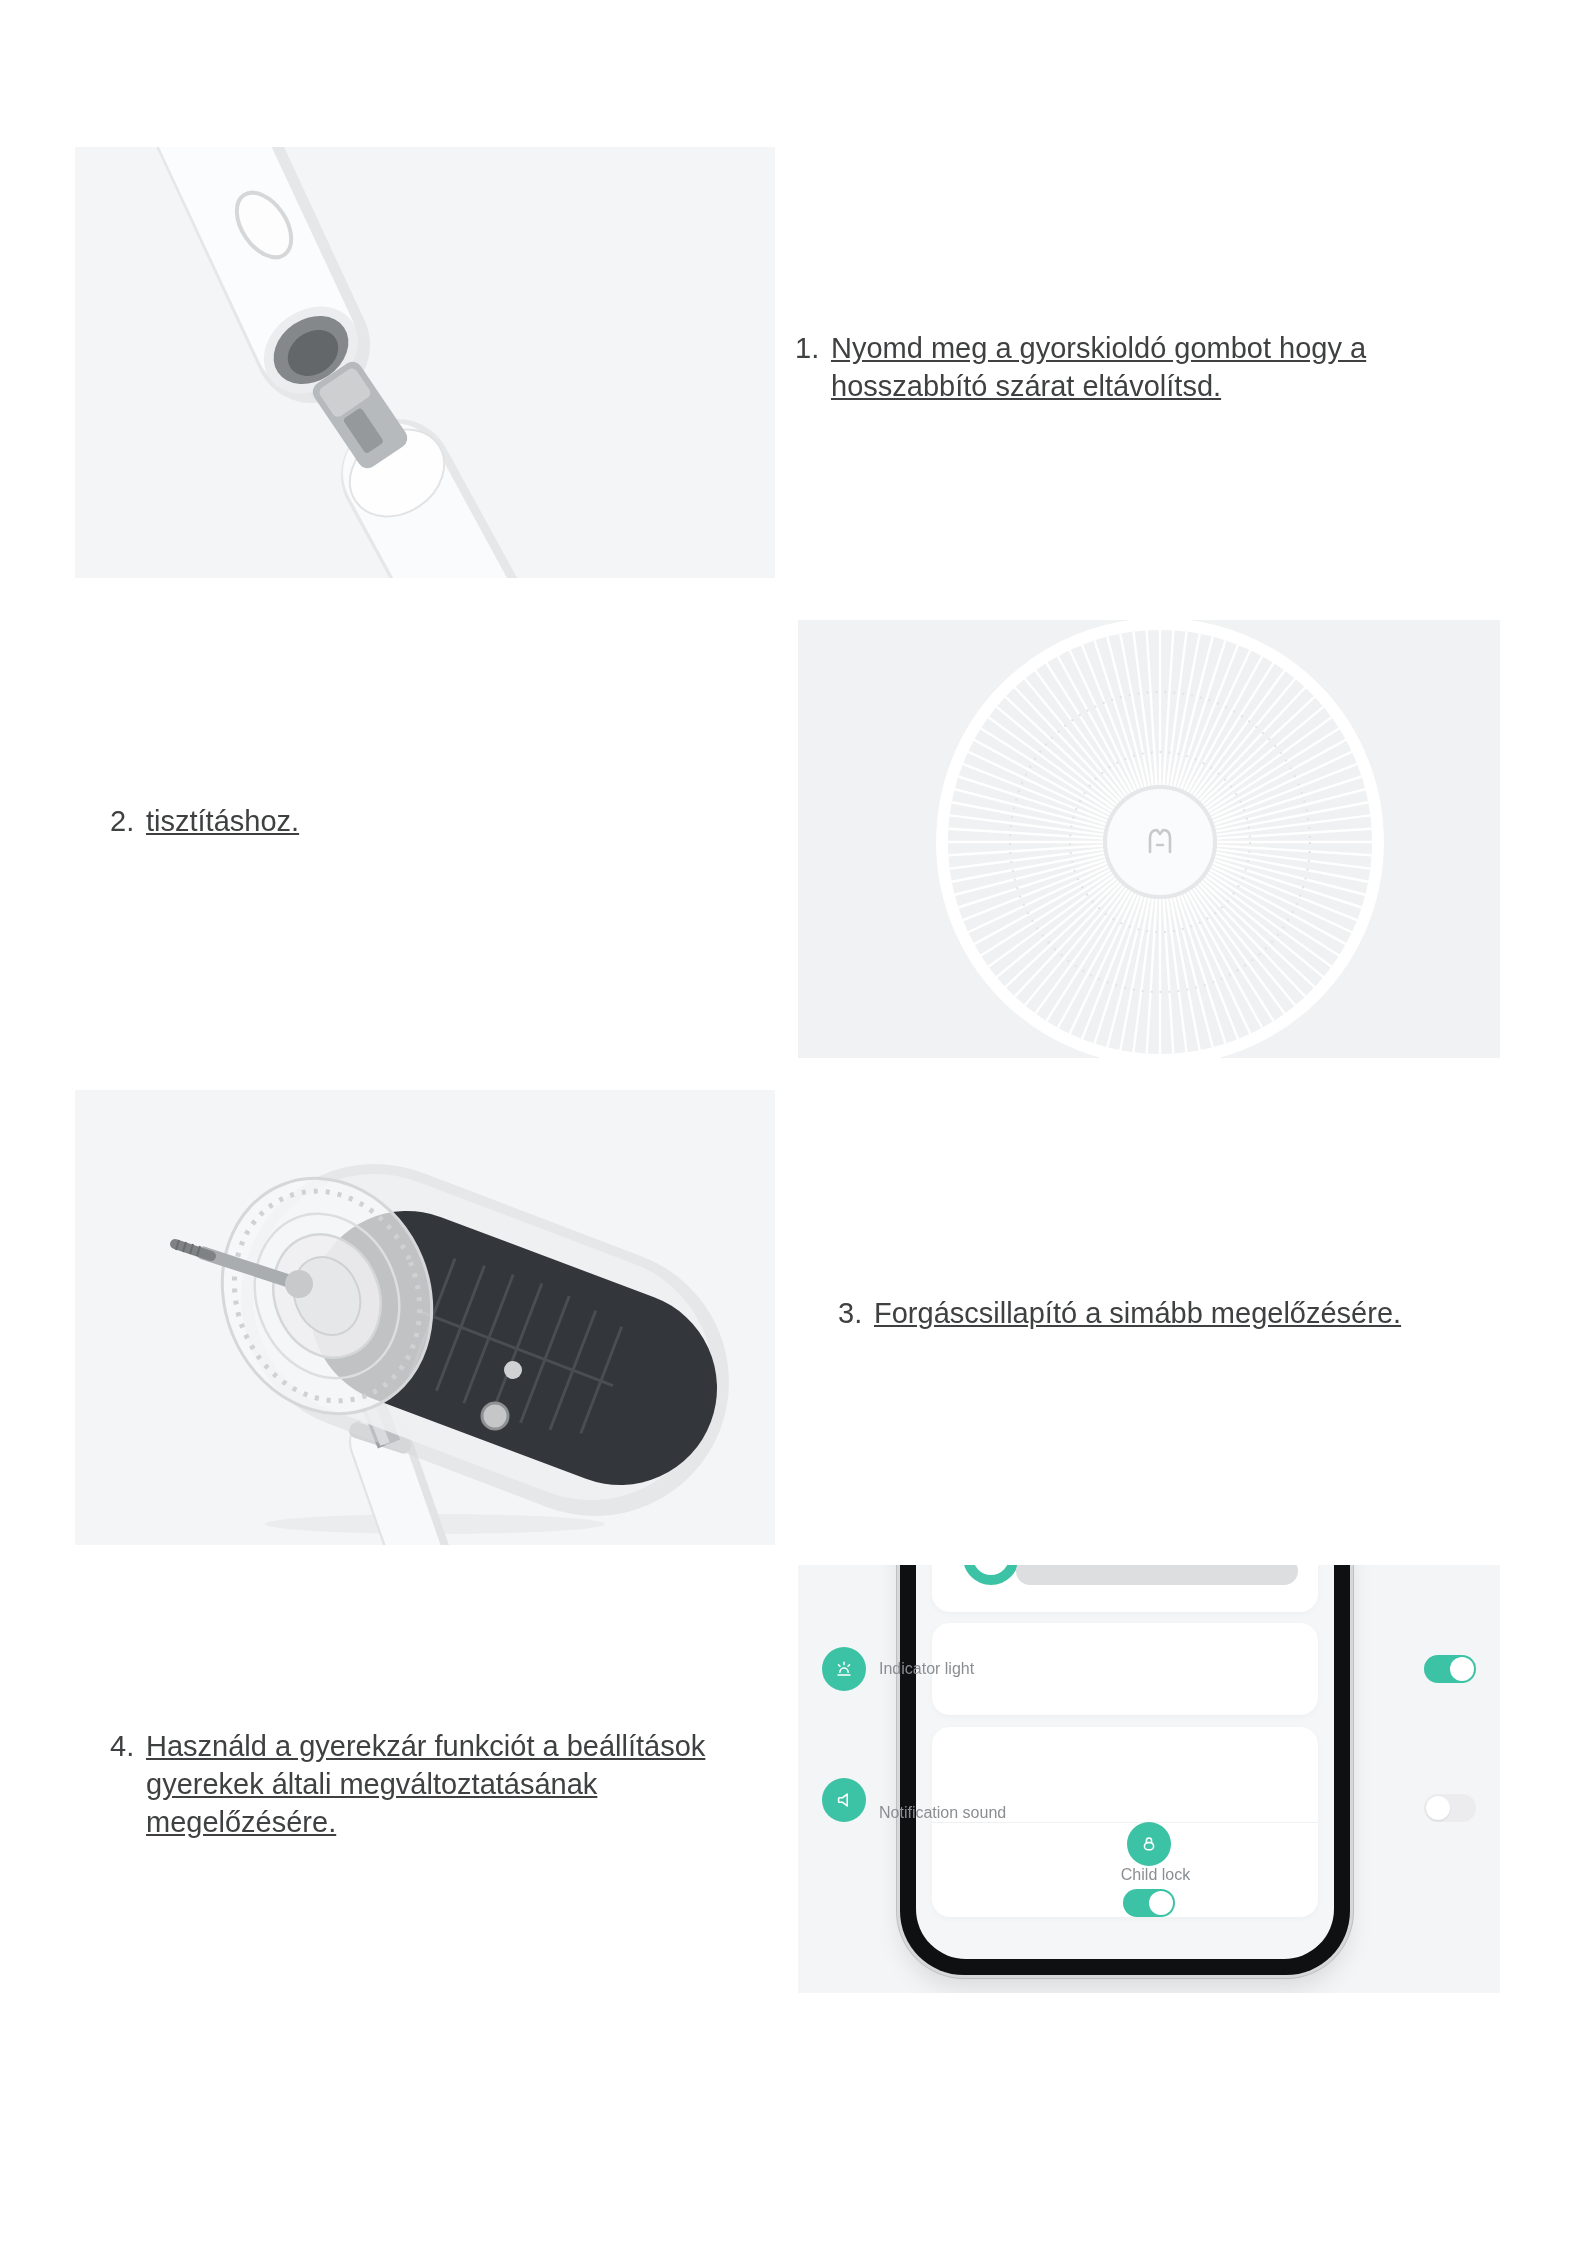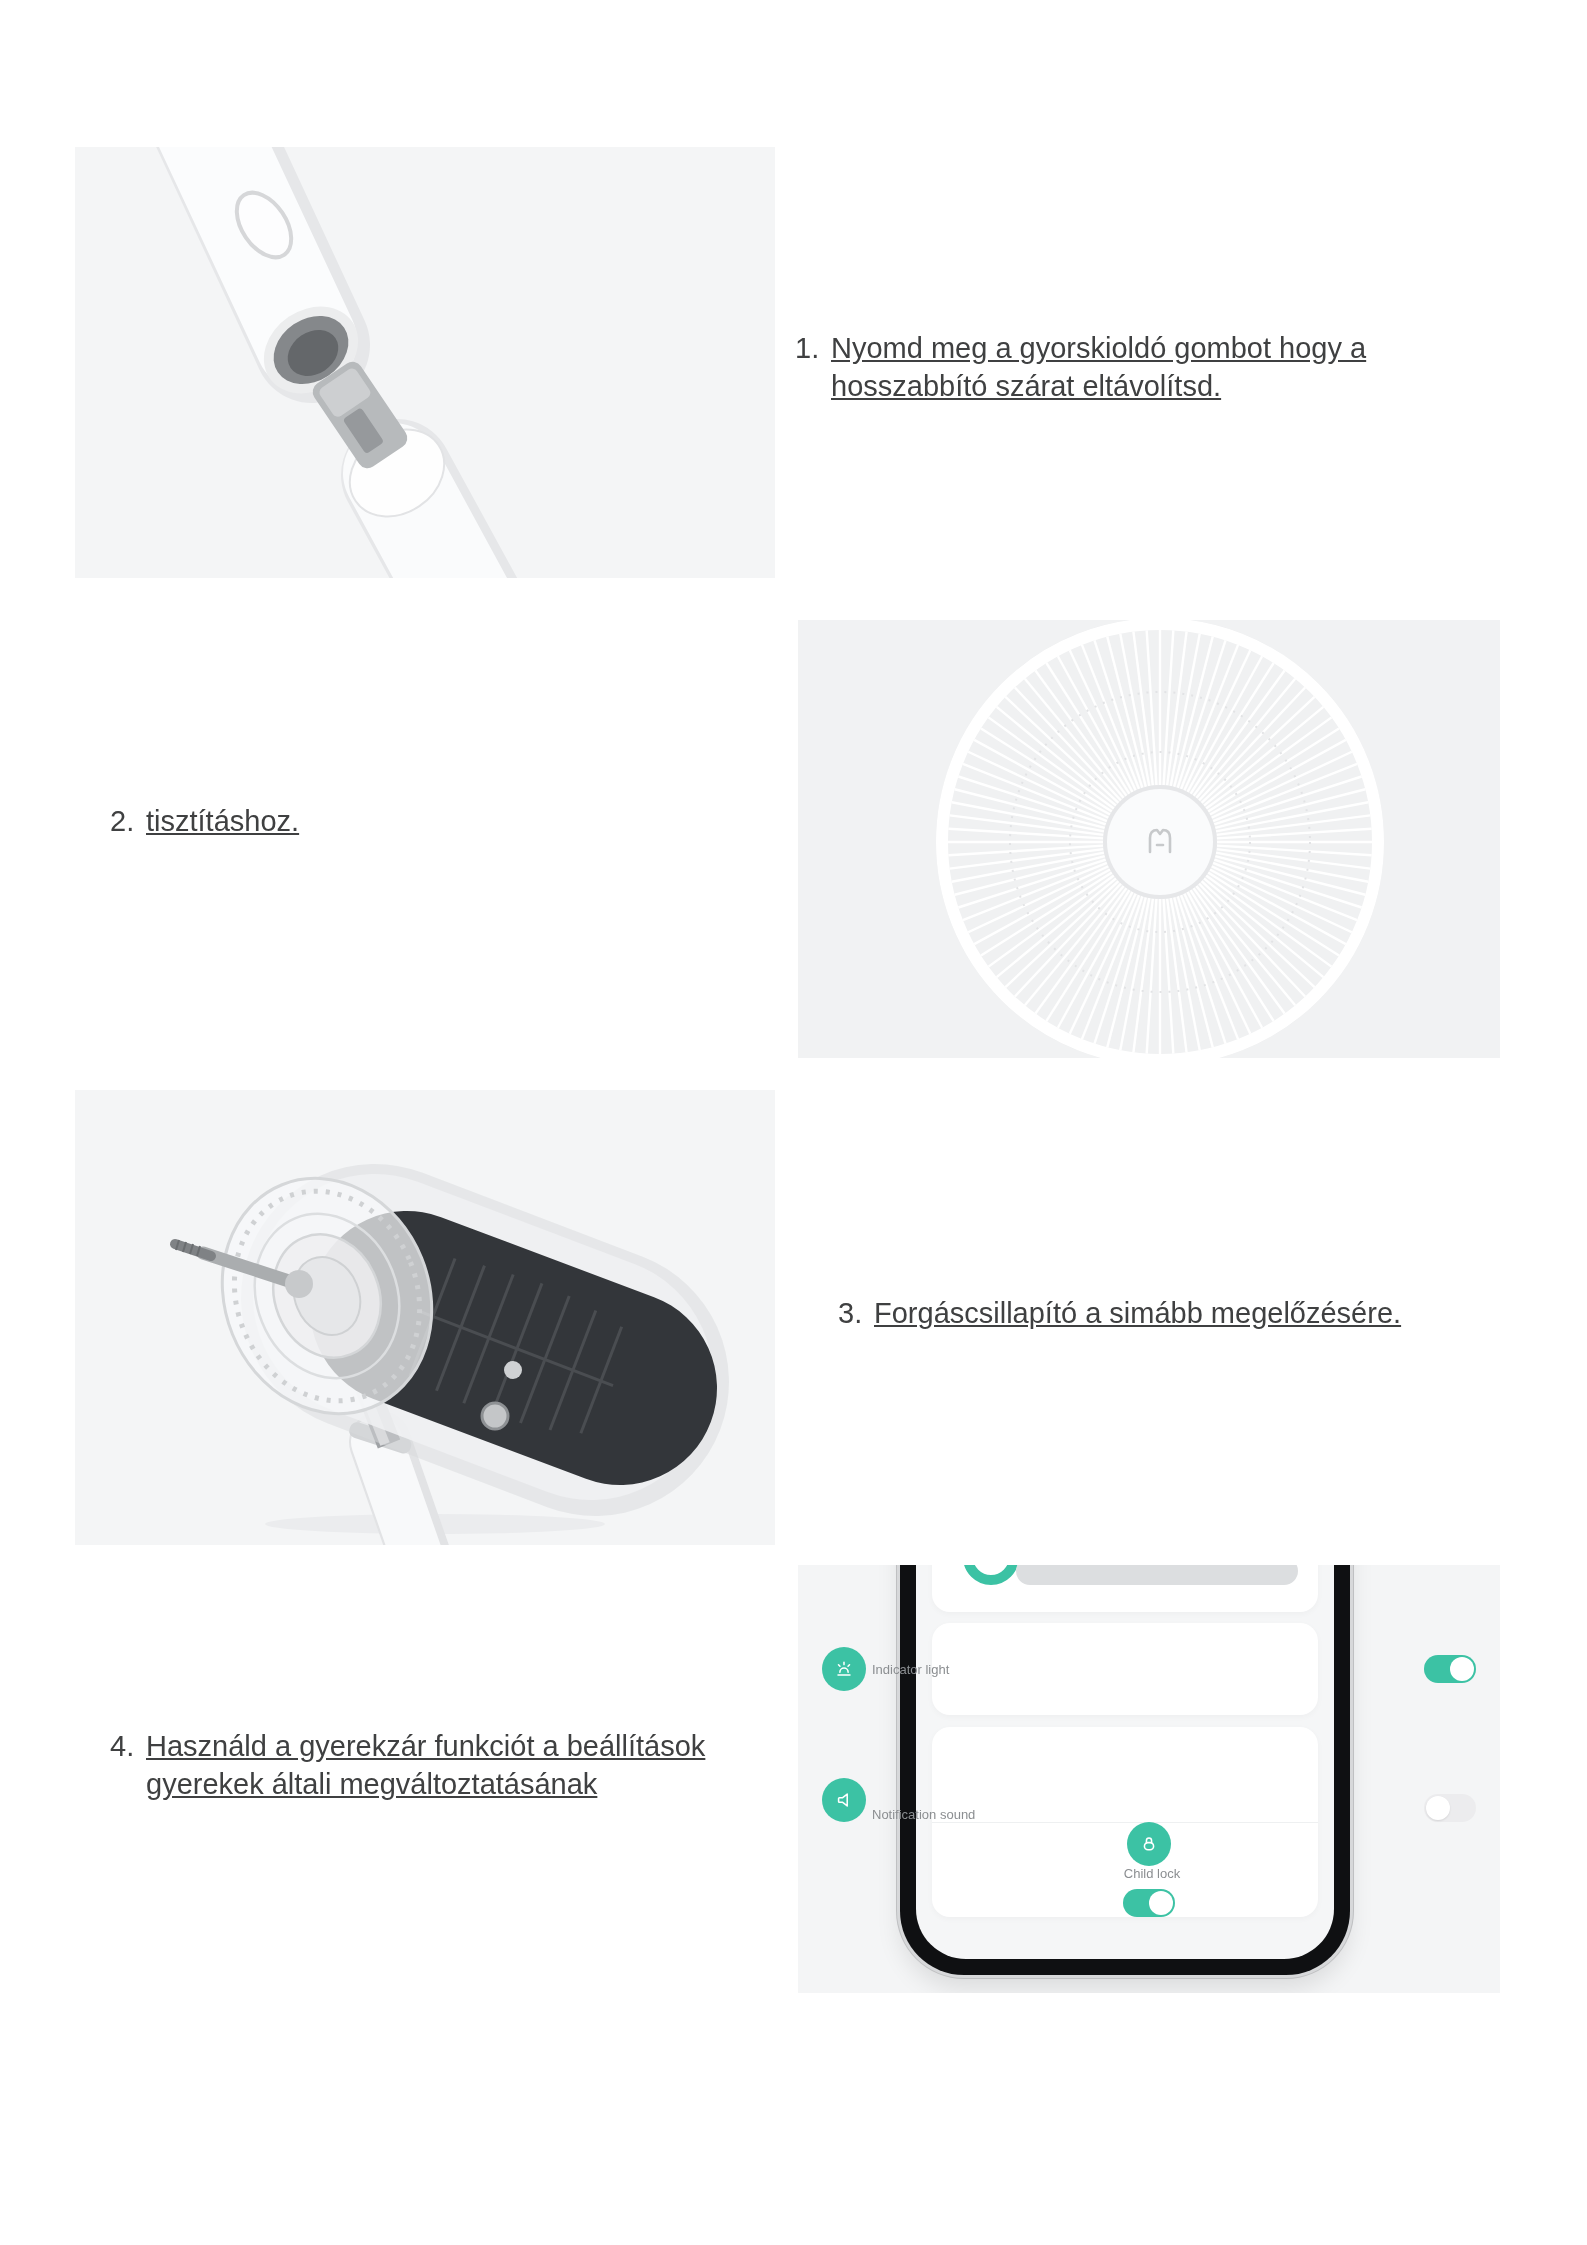--- a/index.html
+++ b/index.html
@@ -32,21 +32,21 @@
   .timer-ring{position:absolute;left:165px;top:-36px;width:56px;height:56px;border-radius:50%;
      border:10px solid var(--accent,#3cc2a4);background:#fff;box-sizing:border-box;}
   .slider-track{position:absolute;left:218px;top:-8px;width:282px;height:28px;border-radius:14px;background:#dcdee0;}
   .setting-row{position:absolute;left:0;right:0;display:flex;align-items:center;padding:0 24px;}
   #row-indicator{top:58px;height:92px;}
   #row-sound{top:162px;height:95px;align-items:flex-end;}
   #row-lock{top:257px;height:95px;flex-direction:column;}
   .card-divider{position:absolute;left:134px;top:257px;width:386px;height:1px;background:#eef0f1;}
   .setting-icon{width:44px;height:44px;border-radius:50%;background:var(--accent,#3cc2a4);flex:none;
      display:flex;align-items:center;justify-content:center;}
-  .setting-label{margin-left:6px;font-size:13px;color:var(--label,#8b8e91);flex:1 1 auto;}
+  .setting-label{margin-left:13px;font-size:16px;color:var(--label,#8b8e91);flex:1 1 auto;}
   .toggle{position:relative;flex:none;width:52px;height:28px;border-radius:14px;}
   .toggle .knob{position:absolute;top:2px;width:24px;height:24px;border-radius:50%;background:#ffffff;}
   .toggle.on{background:var(--accent,#3cc2a4);}
   .toggle.on .knob{right:2px;}
   .toggle.off{background:#ececee;}
   .toggle.off .knob{left:2px;box-shadow:0 1px 2px rgba(0,0,0,0.10);}
 </style>
 </head>
 <body>
 
@@ -263,20 +263,21 @@
     <span class="lines">
       <span>Forgáscsillapító a simább megelőzésére.</span>
     </span>
   </div>
 
   <div class="step" id="step4">
     <span class="num">4.</span>
     <span class="lines">
       <span>Használd a gyerekzár funkciót a beállítások</span>
       <span>gyerekek általi megváltoztatásának</span>
+      <span>megelőzésére.</span>
     </span>
   </div>
 
   <div class="figure" id="fig4">
     <div class="phone-frame"></div>
     <div class="phone-screen"></div>
 
     <div class="app-card" id="card-top"></div>
     <div class="timer-ring"></div>
     <div class="slider-track"></div>

